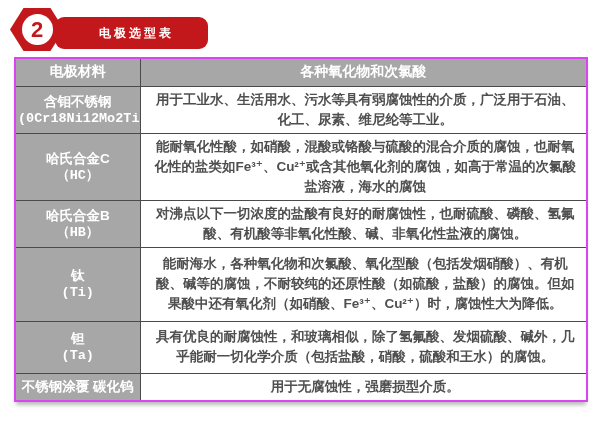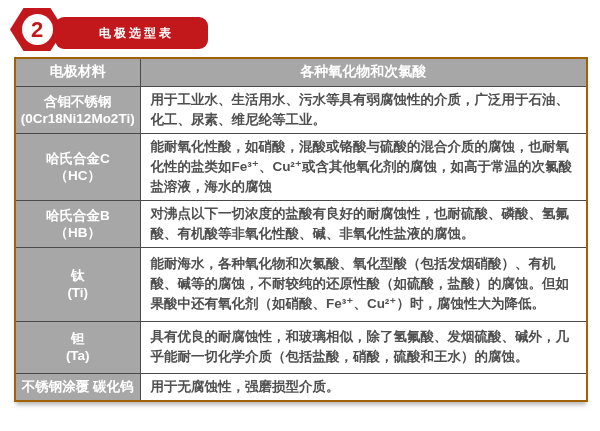--- a/index.html
+++ b/index.html
@@ -30,34 +30,34 @@
     padding-left: 10px;
   }
 
   
   .tbl-wrap {
     position: absolute; left: 14px; top: 57px; width: 574px;
     box-shadow: 0 5px 4px -2px rgba(130,130,130,0.55);
   }
   table {
     width: 100%; border-collapse: collapse; table-layout: fixed;
-    border: 2px solid #a16207;
+    border: 2px solid #d946ef;
   }
   th, td { border: 1.5px solid #4a4a4a; }
   col.c1 { width: 125px; }
   .hdr, .mat {
     background: #a7a7a7; color: #ffffff; font-weight: bold;
     text-align: center; vertical-align: middle;
   }
   .hdr { font-size: 14px; height: 28px; }
   .mat { font-size: 13.5px; line-height: 17px; padding: 2px; }
-  .mat .code { font-weight: bold; }
+  .mat .code { font-weight: bold; font-family: Liberation Mono, monospace; }
   .desc {
     background: #ffffff; color: #4f4f4f; font-size: 13.5px; font-weight: 600;
-    line-height: 20px; text-align: left; vertical-align: middle;
+    line-height: 20px; text-align: center; vertical-align: middle;
     padding: 3px 6px 3px 10px;
   }
 </style>
 </head>
 <body>
 
 <div class="hexbadge">
   <div class="circle">
     <span class="num">2</span>
   </div>

